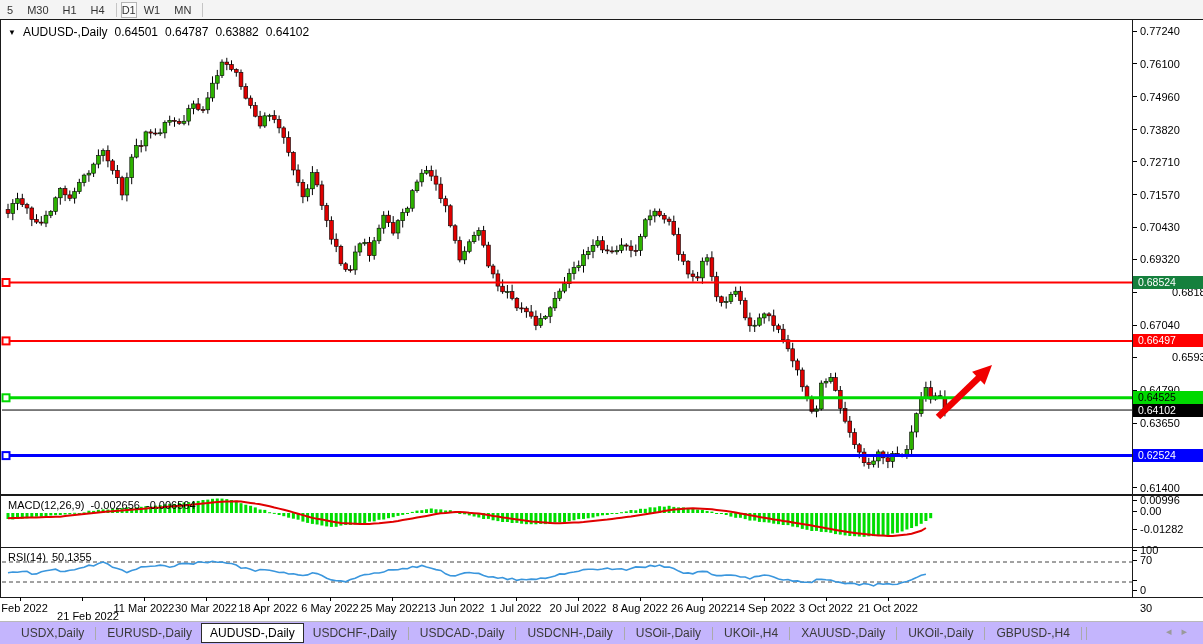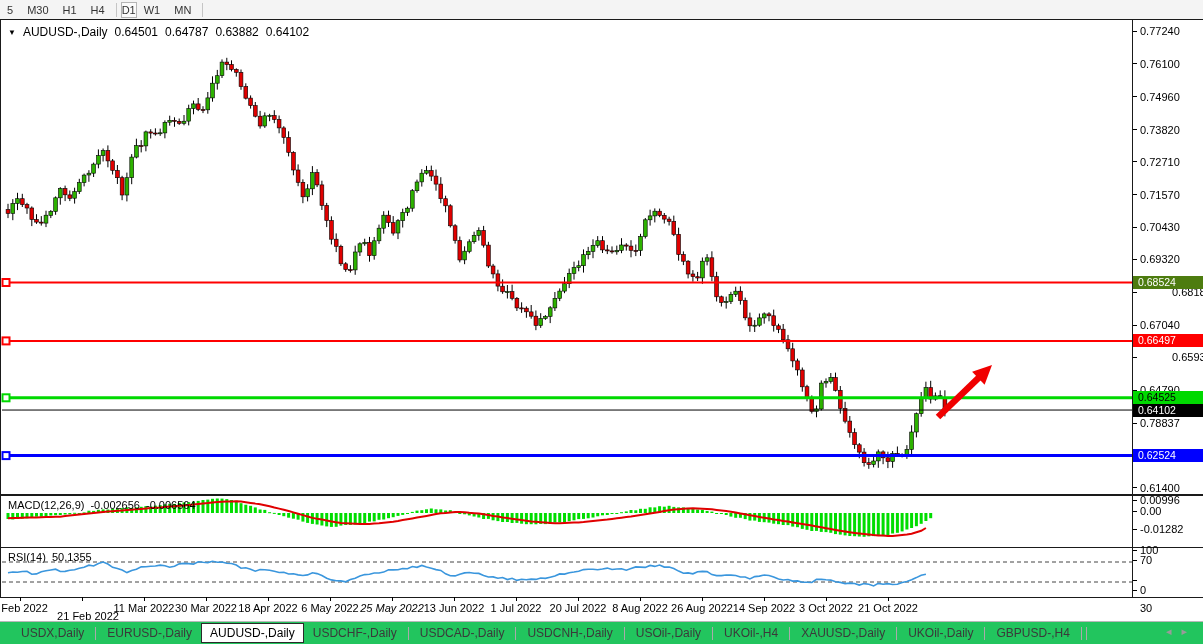--- a/index.html
+++ b/index.html
@@ -17,21 +17,21 @@
   #title-row{position:absolute;left:8px;top:25px;z-index:4;font-size:12px;color:#000;display:flex;gap:7px;align-items:center;}
   #title-row .tri{font-size:8px;color:#000;}
   .pane-label{position:absolute;left:8px;z-index:4;font-size:11px;color:#000;display:flex;gap:6px;}
   .tick-label{position:absolute;left:1140px;z-index:4;font-size:11px;color:#000;white-space:nowrap;}
   .tickdash{position:absolute;left:1133px;width:4px;height:1px;background:#000;z-index:4;}
   .badge{position:absolute;left:1133px;width:70px;height:13px;z-index:5;font-size:10.5px;
          line-height:13px;padding-left:5px;box-sizing:border-box;white-space:nowrap;}
   .date-label{position:absolute;top:602px;transform:translateX(-50%);font-size:11px;color:#000;z-index:4;white-space:nowrap;}
   .date-tick{position:absolute;top:597px;width:1px;height:4px;background:#000;z-index:4;}
   
-  #tabbar{position:absolute;left:0;top:621px;width:1203px;height:23px;background:#22c55e;
+  #tabbar{position:absolute;left:0;top:621px;width:1203px;height:23px;background:#c4b5fd;
           border-top:1px solid #b9b9b9;display:flex;align-items:center;padding-left:12px;box-sizing:border-box;z-index:4;}
   .tab{padding:3px 9px;font-size:12px;color:#3a3a3a;white-space:nowrap;cursor:default;}
   .tab.active{background:#fff;border:1px solid #2a2a2a;color:#000;padding:2px 8px;}
   .tab-div{width:1px;height:13px;background:#aaa;margin:0 2px;}
   #tab-scroll{position:absolute;right:6px;top:625px;z-index:5;color:#9a9a9a;font-size:11px;letter-spacing:10px;}
   svg{position:absolute;left:0;top:0;z-index:1;}
 </style>
 </head>
 <body>
 
@@ -703,58 +703,58 @@
       <div class="tick-label" style="top: 253.492px;">0.69320</div>
       <div class="tickdash" style="top: 291.881px;"></div>
       <div class="tick-label" style="top: 286.381px; padding-left: 32px;">0.68180</div>
       <div class="tickdash" style="top: 324.77px;"></div>
       <div class="tick-label" style="top: 319.27px;">0.67040</div>
       <div class="tickdash" style="top: 356.793px;"></div>
       <div class="tick-label" style="top: 351.293px; padding-left: 32px;">0.65930</div>
       <div class="tickdash" style="top: 389.682px;"></div>
       <div class="tick-label" style="top: 384.182px;">0.64790</div>
       <div class="tickdash" style="top: 422.572px;"></div>
-      <div class="tick-label" style="top: 417.072px;">0.78837</div>
+      <div class="tick-label" style="top: 417.072px;">0.63650</div>
       <div class="tickdash" style="top: 487.484px;"></div>
       <div class="tick-label" style="top: 481.984px;">0.61400</div>
       <div class="tickdash" style="top: 500px;"></div>
       <div class="tick-label" style="top: 494px;">0.00996</div>
       <div class="tickdash" style="top: 511px;"></div>
       <div class="tick-label" style="top: 505px;">0.00</div>
       <div class="tickdash" style="top: 529px;"></div>
       <div class="tick-label" style="top: 523px;">-0.01282</div>
       <div class="tickdash" style="top: 550px;"></div>
       <div class="tick-label" style="top: 544px;">100</div>
       <div class="tickdash" style="top: 560px;"></div>
       <div class="tick-label" style="top: 554px;">70</div>
       <div class="tickdash" style="top: 580px;"></div>
       <div class="tick-label" style="top: 594px; margin-top: 8px;">30</div>
       <div class="tickdash" style="top: 590px;"></div>
       <div class="tick-label" style="top: 584px;">0</div>
-      <div class="badge" style="top: 275.957px; background: #4d7c0f; color: rgb(255, 255, 255);">0.68524</div>
+      <div class="badge" style="top: 275.957px; background: #15803d; color: rgb(255, 255, 255);">0.68524</div>
       <div class="badge" style="top: 334.436px; background: rgb(255, 0, 0); color: rgb(255, 255, 255);">0.66497</div>
       <div class="badge" style="top: 391.328px; background: rgb(0, 217, 0); color: rgb(0, 0, 0);">0.64525</div>
       <div class="badge" style="top: 403.531px; background: rgb(0, 0, 0); color: rgb(255, 255, 255);">0.64102</div>
       <div class="badge" style="top: 449.057px; background: rgb(0, 0, 255); color: rgb(255, 255, 255);">0.62524</div>
     </div>
   <div id="date-axis">
       <div class="date-tick" style="left: 20px;"></div>
       <div class="date-label" style="left: 20px;">2 Feb 2022</div>
       <div class="date-tick" style="left: 82px;"></div>
       <div class="date-label" style="left: 88px; margin-top: 8px;">21 Feb 2022</div>
       <div class="date-tick" style="left: 144px;"></div>
       <div class="date-label" style="left: 144px;">11 Mar 2022</div>
       <div class="date-tick" style="left: 206px;"></div>
       <div class="date-label" style="left: 206px;">30 Mar 2022</div>
       <div class="date-tick" style="left: 268px;"></div>
       <div class="date-label" style="left: 268px;">18 Apr 2022</div>
       <div class="date-tick" style="left: 330px;"></div>
       <div class="date-label" style="left: 330px;">6 May 2022</div>
       <div class="date-tick" style="left: 392px;"></div>
-      <div class="date-label" style="left: 392px; font-style: italic;">25 May 2022</div>
+      <div class="date-label" style="left: 392px;">25 May 2022</div>
       <div class="date-tick" style="left: 454px;"></div>
       <div class="date-label" style="left: 454px;">13 Jun 2022</div>
       <div class="date-tick" style="left: 516px;"></div>
       <div class="date-label" style="left: 516px;">1 Jul 2022</div>
       <div class="date-tick" style="left: 578px;"></div>
       <div class="date-label" style="left: 578px;">20 Jul 2022</div>
       <div class="date-tick" style="left: 640px;"></div>
       <div class="date-label" style="left: 640px;">8 Aug 2022</div>
       <div class="date-tick" style="left: 702px;"></div>
       <div class="date-label" style="left: 702px;">26 Aug 2022</div>

